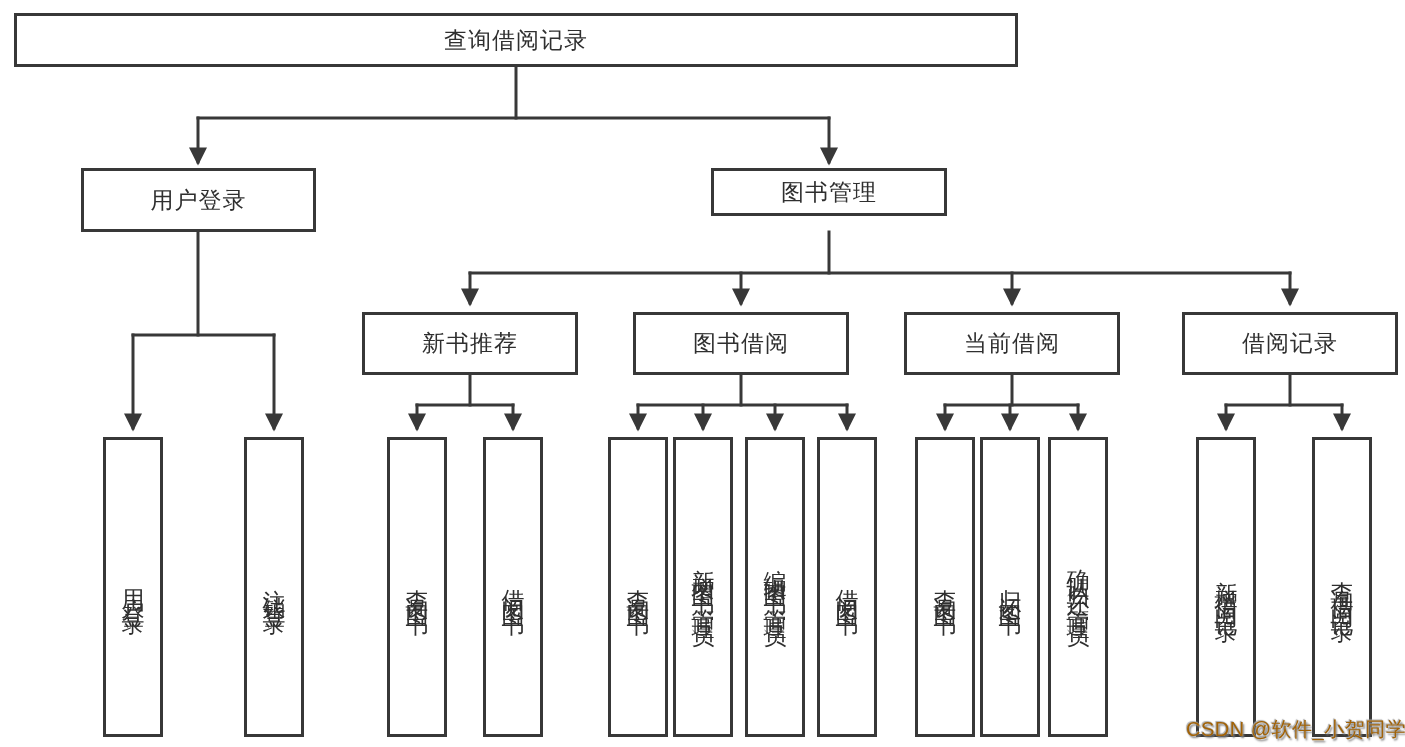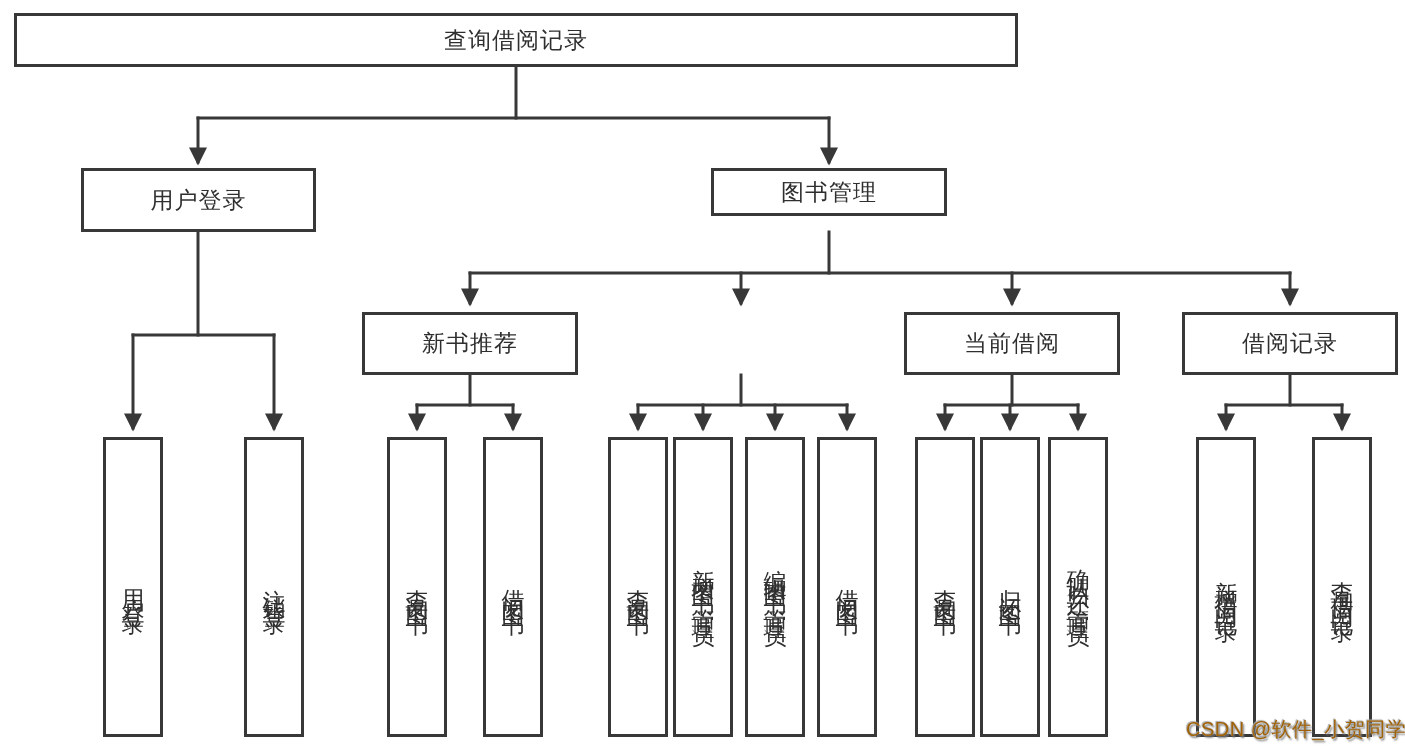--- a/index.html
+++ b/index.html
@@ -141,20 +141,23 @@
   <div class="node lvl2-a">
     <span>用户登录</span>
   </div>
   <div class="node lvl2-b">
     <span>图书管理</span>
   </div>
 
   <div class="node lvl3 g0">
     <span>新书推荐</span>
   </div>
+  <div class="node lvl3 g1">
+    <span>图书借阅</span>
+  </div>
   <div class="node lvl3 g2">
     <span>当前借阅</span>
   </div>
   <div class="node lvl3 g3">
     <span>借阅记录</span>
   </div>
 
   <div class="node leaf" style="left:103px">
     <span class="leaf-text">用户登录</span>
   </div>

